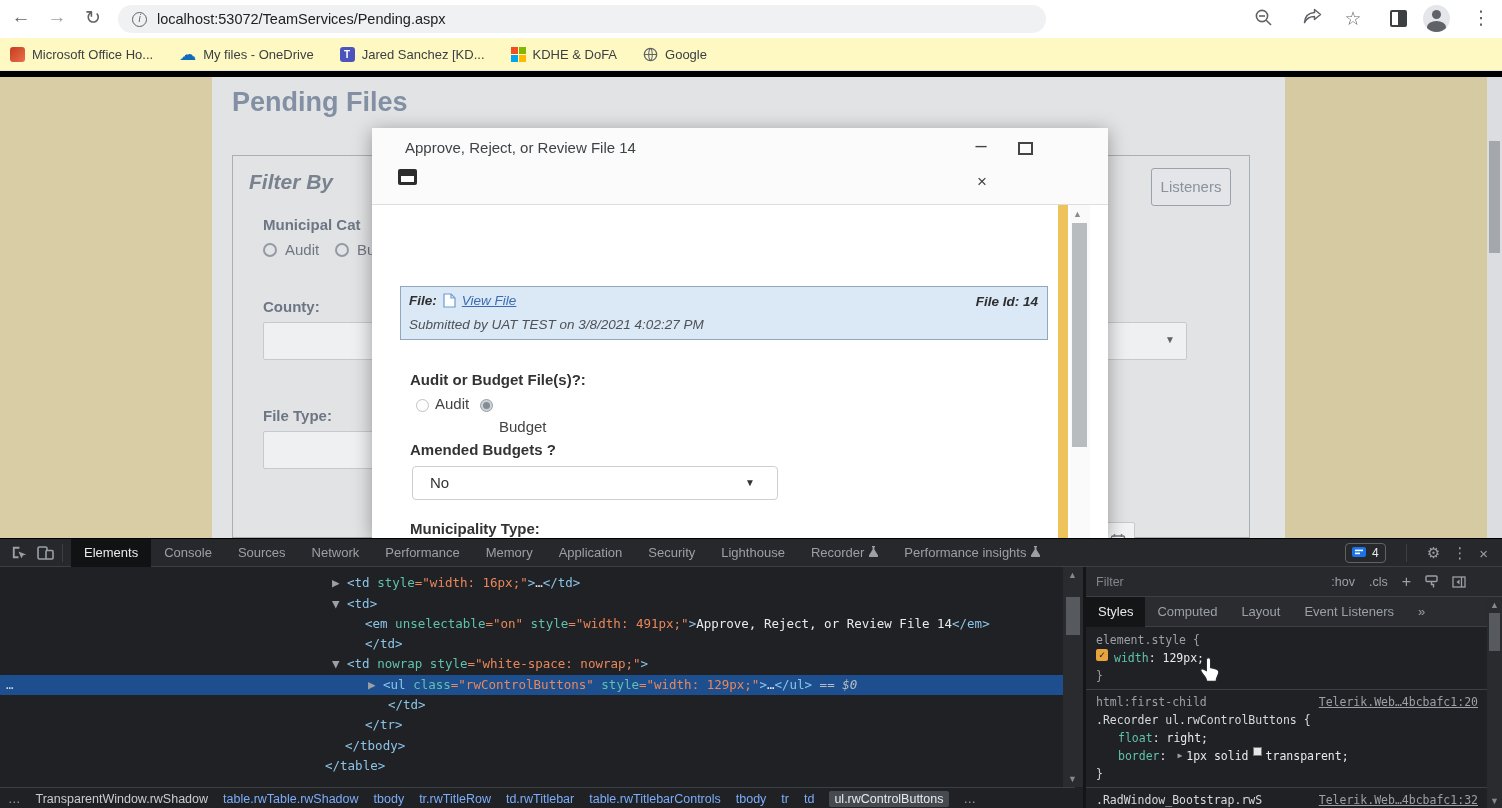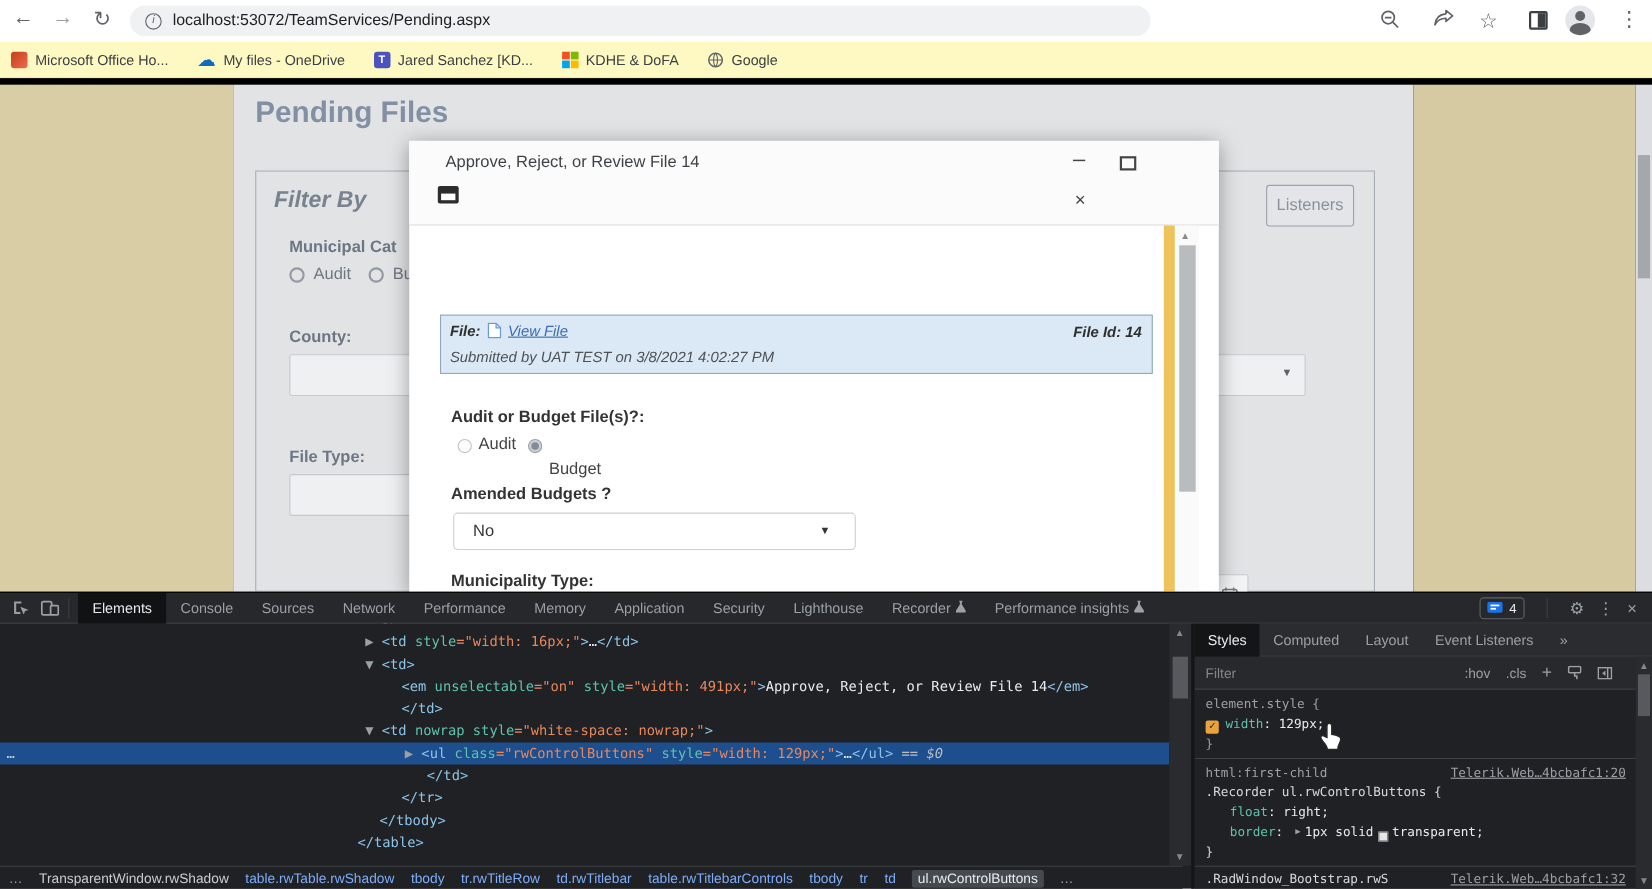--- a/index.html
+++ b/index.html
@@ -111,21 +111,21 @@
 
   #styles-pane { position:absolute; left:1086px; top:28px; width:416px; height:242px; background:#202124; overflow:hidden; }
   #styles-tabs { display:flex; align-items:center; height:30px; background:#2b2c2f; border-bottom:1px solid #3c4043; }
   .st-tab { padding:0 12px; font-size:13px; color:#9aa0a6; height:30px; line-height:30px; cursor:pointer; }
   .st-tab.active { color:#e8eaed; background:#141517; }
   #styles-filterrow { display:flex; align-items:center; height:30px; background:#28292c; border-bottom:1px solid #3c4043; padding:0 10px; }
   #styles-filter { color:#80868b; font-size:12.5px; flex:0 0 auto; }
   #sf-right { margin-left:auto; display:flex; align-items:center; gap:14px; padding-right:26px; }
   .sf-tg { color:#9aa0a6; font-size:12.5px; cursor:pointer; }
   #styles-content { position:relative; font-family:"DejaVu Sans Mono", monospace; font-size:11.5px; padding-top:4px; }
-  .srow { height:18.2px; line-height:18.2px; white-space:pre; padding-left:10px; display:flex; align-items:flex-end; }
+  .srow { height:18.2px; line-height:18.2px; white-space:pre; padding-left:10px; display:flex; align-items:flex-start; }
   .srow.flexr { padding-right:24px; } .srow.flexr .lnk { margin-left:auto; color:#9aa0a6; text-decoration:underline; cursor:pointer; }
   .srow.ind { padding-left:32px; }
   .sdiv { height:0; border-top:1px solid #3c4043; margin:3px 0; }
   .csel { color:#d5d9dd; } .prop { color:#5fc2ae; }
   .chk { width:12px; height:12px; background:#e8a33d; border-radius:2px; color:#222; font-size:10px; line-height:12px; text-align:center; margin-right:6px; flex:0 0 auto; }
   .swatch { width:9px; height:9px; background:#e6e6e6; border:1px solid #777; display:inline-block; margin:0 4px; flex:0 0 auto; }
   .exp-ar { color:#9aa0a6; font-size:8px; margin:0 4px; }
   #st-scroll { position:absolute; left:1487px; top:58px; width:15px; height:212px; background:#2a2b2e; }
   #st-scroll .up { position:absolute; left:3px; top:3px; font-size:9px; color:#85898e; }
   #st-scroll .dn { position:absolute; left:3px; bottom:3px; font-size:9px; color:#85898e; }
@@ -370,27 +370,20 @@
         <span class="crumb cr-blue">td.rwTitlebar</span>
         <span class="crumb cr-blue">table.rwTitlebarControls</span>
         <span class="crumb cr-blue">tbody</span>
         <span class="crumb cr-blue">tr</span>
         <span class="crumb cr-blue">td</span>
         <span class="crumb cr-sel">ul.rwControlButtons</span>
         <span class="crumb cr-dim">…</span>
       </div>
 
     <div id="styles-pane">
-      <div id="styles-tabs">
-          <span class="st-tab active">Styles</span>
-          <span class="st-tab">Computed</span>
-          <span class="st-tab">Layout</span>
-          <span class="st-tab">Event Listeners</span>
-          <span class="st-tab">»</span>
-        </div>
       <div id="styles-filterrow">
         <span id="styles-filter">Filter</span>
         <span id="sf-right">
           <span class="sf-tg">:hov</span>
           <span class="sf-tg">.cls</span>
           <span class="sf-tg" style="font-size:16px;">+</span>
           <span style="display:flex;">
             <svg width="13" height="13" viewBox="0 0 13 13">
                 <rect x="1" y="1" width="11" height="5.5" rx="1" fill="none" stroke="#9aa0a6" stroke-width="1.4"></rect>
                 <path d="M6.5 6.5v3h2v3" stroke="#9aa0a6" fill="none" stroke-width="1.4"></path>
@@ -398,20 +391,27 @@
           </span>
           <span style="display:flex;">
             <svg width="14" height="12" viewBox="0 0 14 12">
                 <rect x="1" y="1" width="12" height="10" fill="none" stroke="#9aa0a6" stroke-width="1.3"></rect>
                 <line x1="9.5" y1="1" x2="9.5" y2="11" stroke="#9aa0a6" stroke-width="1.3"></line>
                 <path d="M7.5 3.5L4.5 6l3 2.5z" fill="#9aa0a6"></path>
               </svg>
           </span>
         </span>
       </div>
+      <div id="styles-tabs">
+          <span class="st-tab active">Styles</span>
+          <span class="st-tab">Computed</span>
+          <span class="st-tab">Layout</span>
+          <span class="st-tab">Event Listeners</span>
+          <span class="st-tab">»</span>
+        </div>
       <div id="styles-content">
           <div class="srow"><span class="cg">element.style {</span></div>
           <div class="srow"><span class="chk">✓</span><span class="prop">width</span><span class="cx">: </span><span class="cx">129px;</span></div>
           <div class="srow"><span class="cg">}</span></div>
           <div class="sdiv"></div>
           <div class="srow flexr"><span class="cg">html:first-child</span><span class="lnk">Telerik.Web…4bcbafc1:20</span></div>
           <div class="srow"><span class="csel">.Recorder ul.rwControlButtons {</span></div>
           <div class="srow ind"><span class="prop">float</span><span class="cx">: </span><span class="cx">right;</span></div>
           <div class="srow ind"><span class="prop">border</span><span class="cx">: </span><span class="exp-ar">▶</span><span class="cx">1px solid</span><span class="swatch"></span><span class="cx">transparent;</span></div>
           <div class="srow"><span class="csel">}</span></div>

